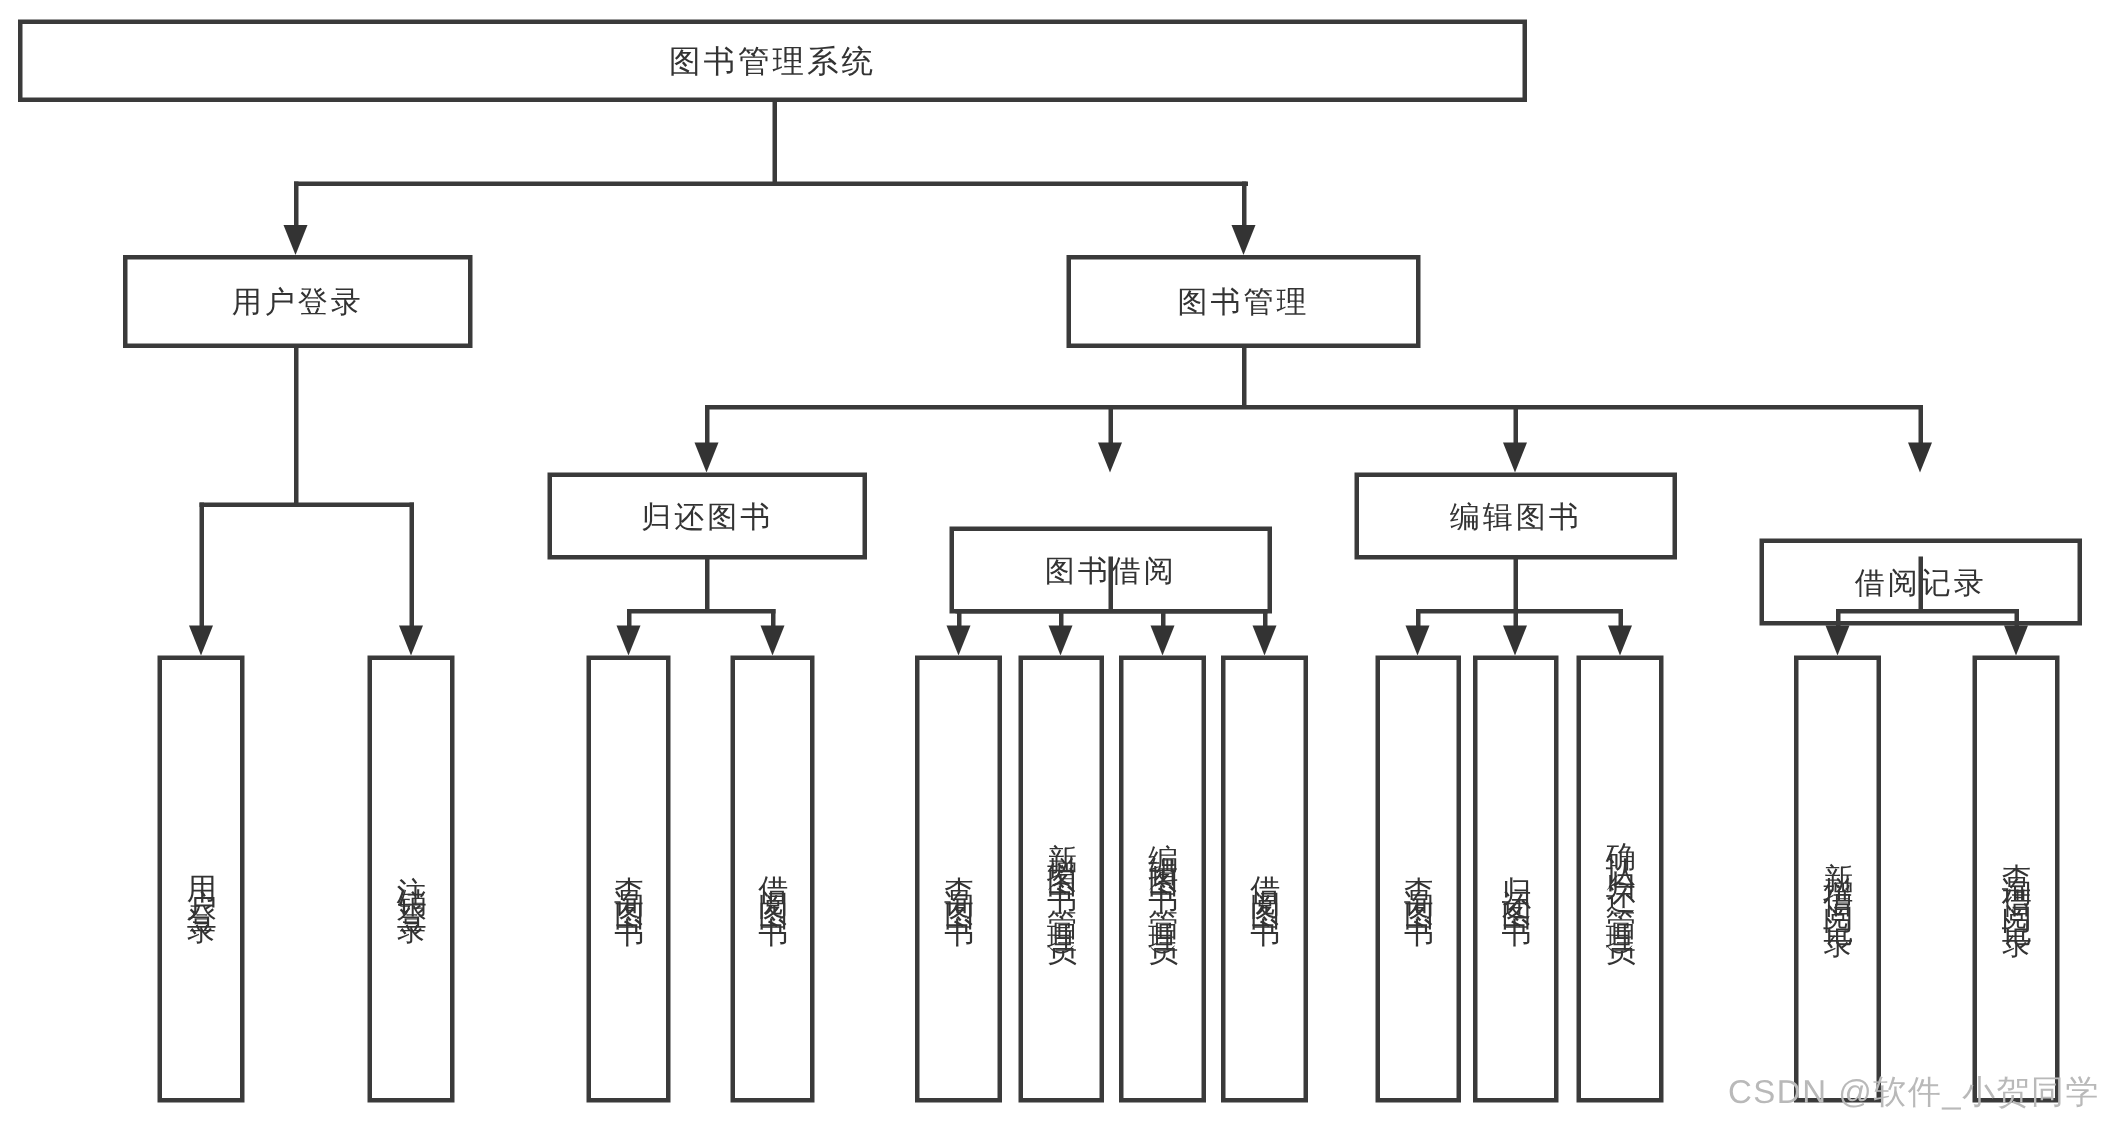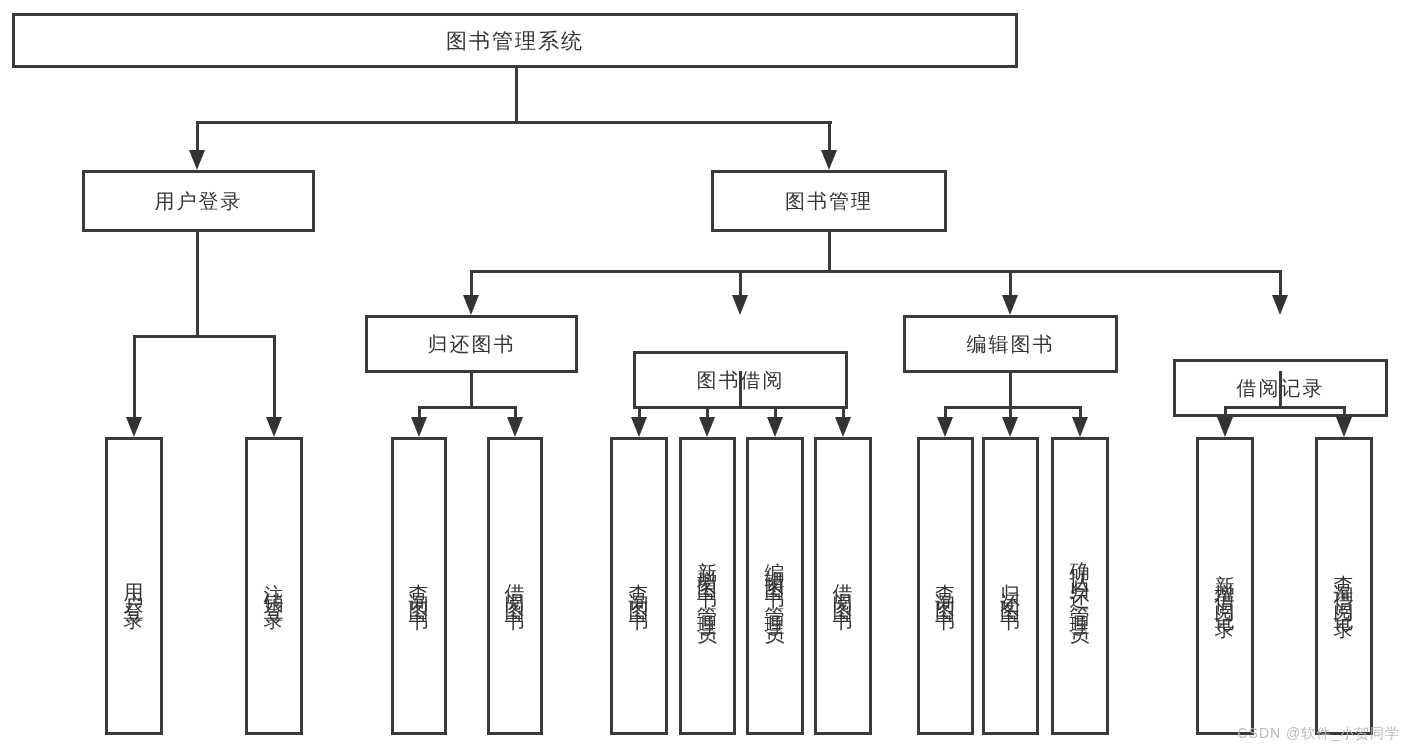--- a/index.html
+++ b/index.html
@@ -43,21 +43,21 @@
     width: 0;
     height: 0;
     border-left: 8px solid transparent;
     border-right: 8px solid transparent;
     border-top: 20px solid #333333;
   }
   .watermark {
     position: absolute;
     right: 5px;
     bottom: 4px;
-    font-size: 14px;
+    font-size: 22px;
     color: #b9b9b9;
     letter-spacing: 1px;
     white-space: nowrap;
   }
 </style>
 </head>
 <body>
 
 <div id="canvas">
 

